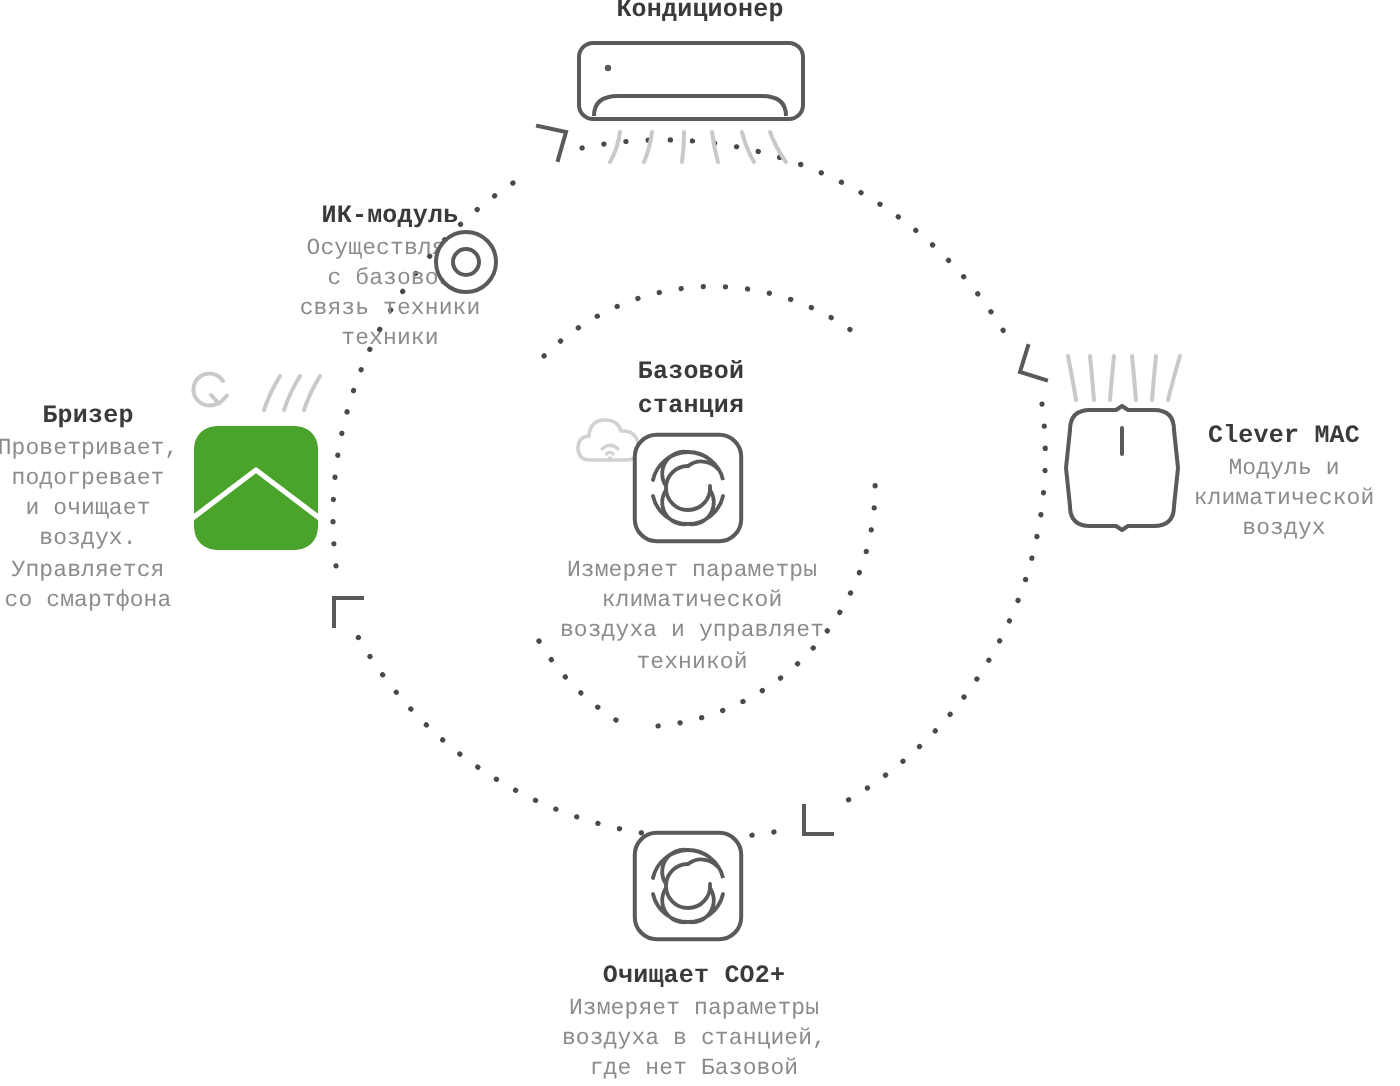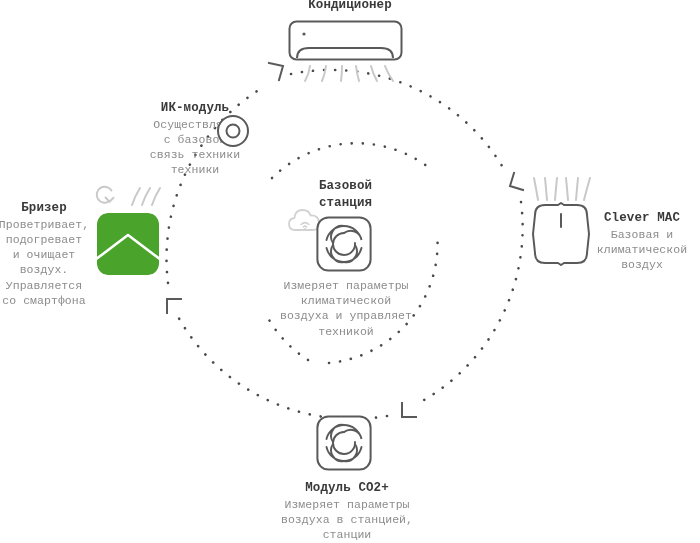--- a/index.html
+++ b/index.html
@@ -238,40 +238,41 @@
                Q 65 93 55 93
                L 42 93 L 39 95 L 36 93 L 23 93
                Q 13 93 13 83
                L 11 64 Z" fill="#ffffff" stroke="#5a5a5a" stroke-width="2" stroke-linejoin="round"></path>
       <line x1="39" y1="44" x2="39" y2="57" stroke="#5a5a5a" stroke-width="2" stroke-linecap="round"></line>
     </svg>
   </div>
   <div class="node" id="cm-text">
     <div class="title txt-block">Clever MAC</div>
     <div class="desc">
-      <span class="txt-block">Базовая и</span>
+      <span class="txt-block">Модуль и</span>
       <span class="txt-block">климатической</span>
       <span class="txt-block">воздух</span>
     </div>
   </div>
 
   <div class="node" id="co2-icon">
     <svg width="56" height="56" viewBox="0 0 56 56" xmlns="http://www.w3.org/2000/svg">
       <rect x="1.4" y="1.4" width="53.2" height="53.2" rx="11" ry="11" fill="#ffffff" stroke="#5a5a5a" stroke-width="2"></rect>
       <g fill="none" stroke="#5a5a5a" stroke-width="1.9" stroke-linecap="round">
         <path d="M 28 10 A 18 18 0 0 1 45.5 24 A 11 11 0 0 0 28 17"></path>
         <path d="M 45.5 32 A 18 18 0 0 1 28 46 A 11 11 0 0 0 39 29"></path>
         <path d="M 10.5 32 A 18 18 0 0 0 28 46 A 11 11 0 0 1 17 29"></path>
         <path d="M 10.5 24 A 18 18 0 0 1 28 10 A 11 11 0 0 0 17 27"></path>
         <path d="M 39 27 A 11 11 0 0 1 28 39 A 11 11 0 0 1 28 17"></path>
       </g>
     </svg>
   </div>
   <div class="node" id="co2-text">
-    <div class="title txt-block">Модуль CO2+</div>
+    <div class="title txt-block">Очищает CO2+</div>
     <div class="desc">
       <span class="txt-block">Измеряет параметры</span>
       <span class="txt-block">воздуха в станцией,</span>
+      <span class="txt-block">где нет Базовой</span>
       <span class="txt-block">станции</span>
     </div>
   </div>
 
 </div>
 
 </body></html>

